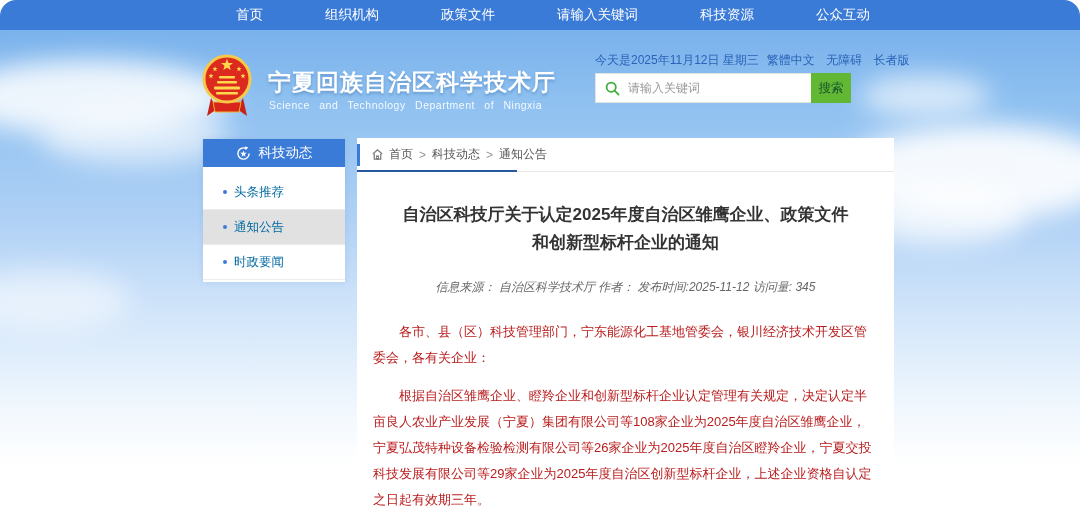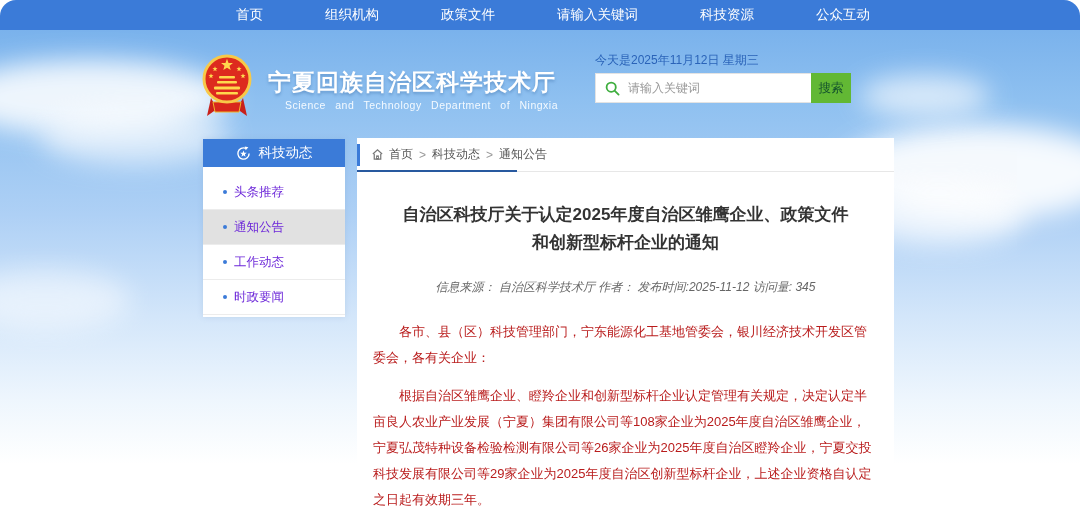--- a/index.html
+++ b/index.html
@@ -20,40 +20,40 @@
   .c3{right:-40px;top:95px;width:280px;height:95px;opacity:.9;}
   .c4{right:55px;top:155px;width:170px;height:60px;opacity:.7;}
   .c5{left:-40px;top:240px;width:170px;height:60px;opacity:.5;}
   .c6{left:860px;top:45px;width:130px;height:42px;opacity:.65;}
 
   
   .hdr{position:absolute;top:30px;left:0;width:1080px;height:110px;z-index:5;}
   .logo{position:absolute;left:201px;top:24px;width:52px;height:66px;}
   .site-title{position:absolute;left:268px;top:37px;color:#fff;font-size:23px;font-weight:bold;
               letter-spacing:1px;text-shadow:0 2px 3px rgba(30,80,140,.35);white-space:nowrap;}
-  .site-subtitle{position:absolute;left:285px;top:69px;color:#f4faff;font-size:10.5px;
+  .site-subtitle{position:absolute;left:269px;top:69px;color:#f4faff;font-size:10.5px;
                  letter-spacing:.5px;word-spacing:6px;white-space:nowrap;}
   .date-row{position:absolute;left:595px;top:22px;width:276px;display:flex;justify-content:flex-start;
             font-size:12px;color:#2a63b8;white-space:nowrap;}
   .lang-links a{color:#2a63b8;text-decoration:none;margin-left:8px;cursor:pointer;}
   .searchbar{position:absolute;left:595px;top:43px;width:256px;height:30px;display:flex;justify-content:center;}
   .search-input-wrap{position:relative;flex:1;background:#fff;border:1px solid #e3e3e3;border-right:none;box-sizing:border-box;}
   .search-input-wrap input{width:100%;height:100%;border:none;outline:none;box-sizing:border-box;
                            padding:0 6px 0 32px;font-size:12px;color:#333;font-family:inherit;}
   .search-input-wrap input::placeholder{color:#999;}
   .search-icon{position:absolute;left:9px;top:7px;width:15px;height:15px;}
   .search-btn{width:40px;background:#62b834;color:#14532d;border:none;font-size:12.5px;cursor:pointer;font-family:inherit;}
 
   
   .sidebar{position:absolute;left:203px;top:139px;width:142px;background:#fff;z-index:4;
            box-shadow:0 0 6px rgba(100,130,170,.18);padding-bottom:2px;}
   .side-header{height:28px;background:#3b7bd8;color:#fff;display:flex;align-items:center;
                justify-content:center;gap:8px;font-size:13.5px;}
   .side-list{padding-top:8px;}
-  .side-item{height:34px;display:flex;align-items:center;padding-left:20px;font-size:12.5px;color:#6d28d9;
+  .side-item{height:34px;display:flex;align-items:center;padding-left:20px;font-size:12.5px;color:#0369a1;
              border-bottom:1px solid #ececec;cursor:pointer;}
   .side-item .dot{width:4px;height:4px;background:#3b7bd8;border-radius:50%;margin-right:7px;flex:none;}
   .side-item.active{background:#e1e1e1;}
 
   
   .main{position:absolute;left:357px;top:138px;width:537px;height:375px;background:#fff;z-index:4;
         box-sizing:border-box;}
   .bc-row{position:relative;height:33px;display:flex;align-items:center;padding-left:14px;
           font-size:12px;color:#555;}
   .bc-accent{position:absolute;left:0;top:6px;width:3px;height:22px;background:#3b7bd8;}
@@ -110,20 +110,25 @@
           <rect x="13" y="32.5" width="26" height="3" rx="1"></rect>
           <rect x="15" y="38" width="22" height="2.4" rx="1"></rect>
         </g>
       </svg>
     </span>
     <div class="site-title">宁夏回族自治区科学技术厅</div>
     <div class="site-subtitle">Science and Technology Department of Ningxia</div>
 
     <div class="date-row">
       <span>今天是2025年11月12日 星期三</span>
+      <span class="lang-links">
+        <a>繁體中文</a>
+        <a>无障碍</a>
+        <a>长者版</a>
+      </span>
     </div>
 
     <div class="searchbar">
       <span class="search-input-wrap">
         <span class="search-icon">
           <svg width="15" height="15" viewBox="0 0 15 15">
             <circle cx="6.2" cy="6.2" r="4.6" fill="none" stroke="#3fae3f" stroke-width="1.8"></circle>
             <line x1="9.8" y1="9.8" x2="13.6" y2="13.6" stroke="#3fae3f" stroke-width="1.8" stroke-linecap="round"></line>
           </svg>
         </span>
@@ -148,24 +153,20 @@
       <div class="side-item">
         <span class="dot"></span>
         <span>头条推荐</span>
       </div>
       <div class="side-item active">
         <span class="dot"></span>
         <span>通知公告</span>
       </div>
       <div class="side-item">
         <span class="dot"></span>
-        <span>工作动态</span>
-      </div>
-      <div class="side-item">
-        <span class="dot"></span>
         <span>时政要闻</span>
       </div>
     </div>
   </aside>
 
   <main class="main">
     <div class="bc-row">
       <span class="bc-accent"></span>
       <span class="bc-home">
         <svg width="13" height="13" viewBox="0 0 14 14">

